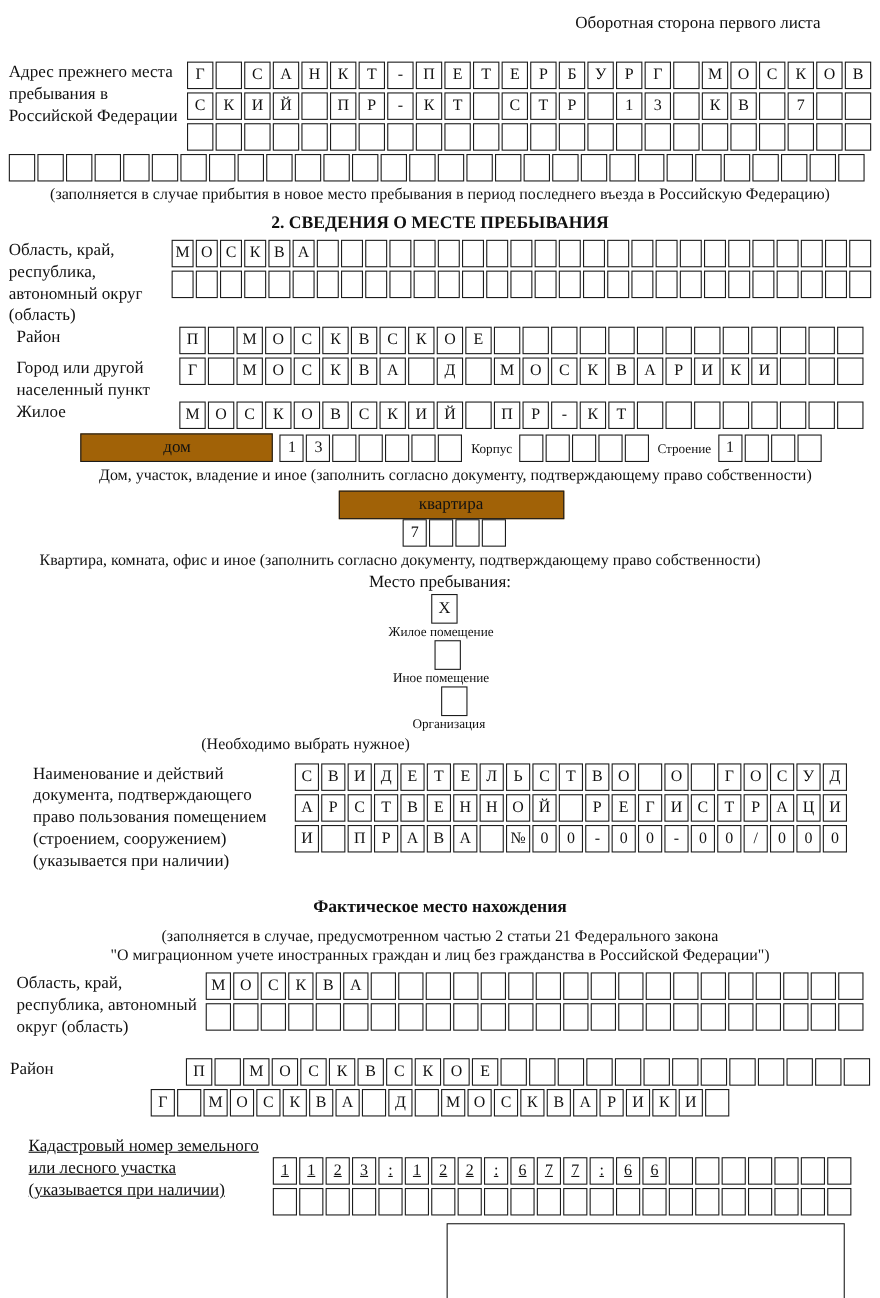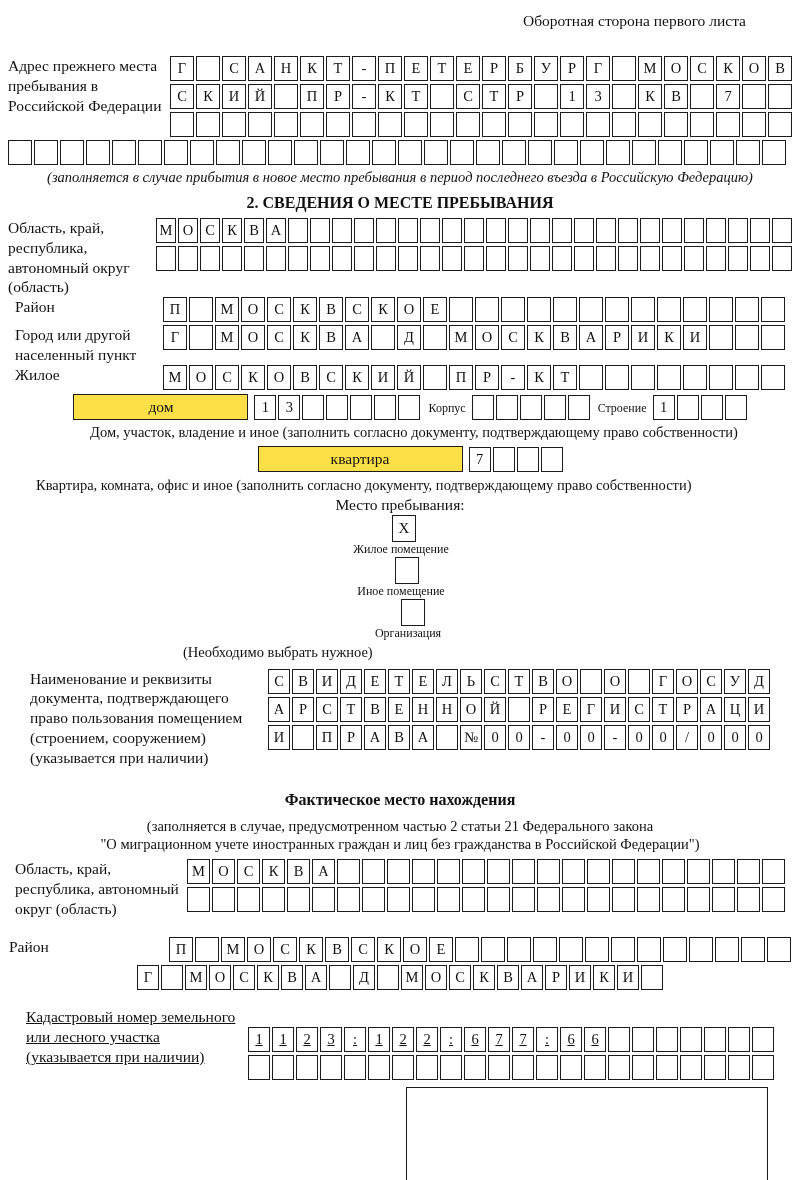--- a/index.html
+++ b/index.html
@@ -23,21 +23,21 @@
   .w24 .cell { width:24px; }
   .w23 .cell { width:23px; }
   .w22 .cell { width:22px; }
   .w20 .cell { width:20px; }
 
   .caption { font-size:14.5px; line-height:1.3; }
   .center  { text-align:center; }
   .sec-title { text-align:center; font-weight:bold; font-size:16px;font-family:Liberation Serif, serif; }
 
   .bigbox {
-    border:1.5px solid #1c1c1c; height:26px; background:#fde047;
+    border:1.5px solid #1c1c1c; height:26px; background:#a16207;
     display:flex; align-items:center; justify-content:center;
     font-size:15.5px; flex:0 0 auto;
   }
   .inline-lbl { font-size:12px; padding:3px 6px 0 8px; flex:0 0 auto; }
   .chk {
     flex:0 0 auto; width:24px; height:27px; border:1.5px solid #1c1c1c;
     display:flex; align-items:center; justify-content:center; font-size:15px;
   }
   .stamp-box { border:1.5px solid #1c1c1c; width:362px; height:175px; background:#fff; }
 </style>
@@ -154,21 +154,21 @@
     <div class="cell"></div>
     <div class="cell"></div>
     <div class="cell"></div>
     <div class="cell"></div>
     <div class="cell"></div>
     <div class="cell"></div>
     <div class="cell"></div>
     <div class="cell"></div>
     <div class="cell"></div>
   </div>
-<div class="caption center" style="margin-top:3px;font-style:italic;">(заполняется в случае прибытия в новое место пребывания в период последнего въезда в Российскую Федерацию)</div>
+<div class="caption center" style="margin-top:3px;">(заполняется в случае прибытия в новое место пребывания в период последнего въезда в Российскую Федерацию)</div>
 
 <div class="sec-title" style="margin-top:7px;">2. СВЕДЕНИЯ О МЕСТЕ ПРЕБЫВАНИЯ</div>
 
 <div class="row" style="margin-top:6px; min-height:78px;">
   <div class="label" style="width:148px;">Область, край, республика, автономный округ (область)</div>
   <div class="gridcol">
     <div class="grid w20">
         <div class="cell">М</div>
         <div class="cell">О</div>
         <div class="cell">С</div>
@@ -345,21 +345,21 @@
   <div class="inline-lbl">Строение</div>
   <div class="grid w22">
       <div class="cell">1</div>
       <div class="cell"></div>
       <div class="cell"></div>
       <div class="cell"></div>
     </div>
 </div>
 <div class="caption" style="margin:3px 0 0 28px;text-align:center;">Дом, участок, владение и иное (заполнить согласно документу, подтверждающему право собственности)</div>
 
-<div class="row" style="margin-top:4px; margin-left:20px; align-items:center;">
+<div class="row" style="margin-top:4px; margin-left:20px; align-items:center;flex-direction:column;">
   <div class="bigbox" style="width:205px;">квартира</div>
   <div class="grid w22" style="margin-left:6px;">
       <div class="cell">7</div>
       <div class="cell"></div>
       <div class="cell"></div>
       <div class="cell"></div>
     </div>
 </div>
 <div class="caption" style="margin:4px 0 0 28px;">Квартира, комната, офис и иное (заполнить согласно документу, подтверждающему право собственности)</div>
 
@@ -368,21 +368,21 @@
   <div class="chk" style="margin-left:8px;">X</div>
   <div class="inline-lbl" style="padding-top:0;">Жилое помещение</div>
   <div class="chk" style="margin-left:14px;"></div>
   <div class="inline-lbl" style="padding-top:0;">Иное помещение</div>
   <div class="chk" style="margin-left:26px;"></div>
   <div class="inline-lbl" style="padding-top:0; padding-left:22px;">Организация</div>
 </div>
 <div class="caption" style="margin:2px 0 0 175px;">(Необходимо выбрать нужное)</div>
 
 <div class="row" style="margin-top:7px; min-height:120px;">
-  <div class="label" style="width:238px;">Наименование и реквизиты документа, подтверждающего право пользования помещением (строением, сооружением) (указывается при наличии)</div>
+  <div class="label" style="width:238px;">Наименование и действий документа, подтверждающего право пользования помещением (строением, сооружением) (указывается при наличии)</div>
   <div class="gridcol">
     <div class="grid w22">
         <div class="cell">С</div>
         <div class="cell">В</div>
         <div class="cell">И</div>
         <div class="cell">Д</div>
         <div class="cell">Е</div>
         <div class="cell">Т</div>
         <div class="cell">Е</div>
         <div class="cell">Л</div>

